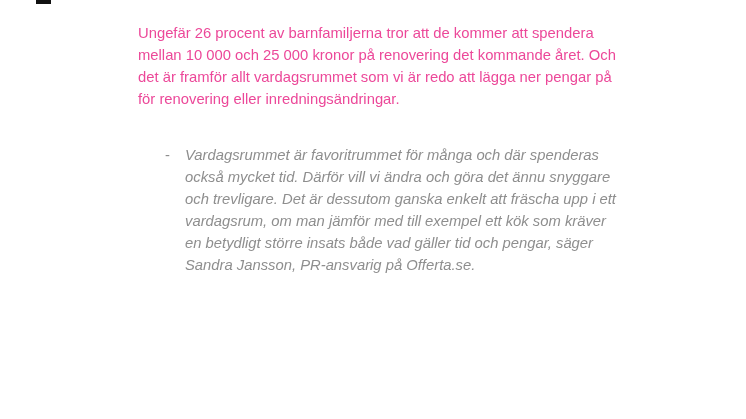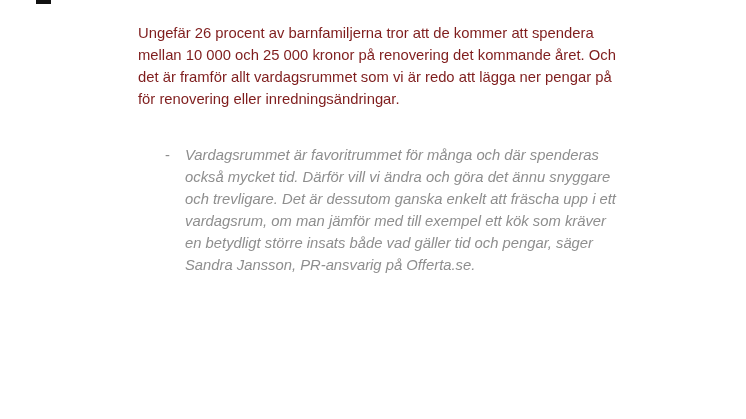--- a/index.html
+++ b/index.html
@@ -34,21 +34,21 @@
     line-height: 21px;
     font-weight: 700;
     color: #1c1c1c;
     letter-spacing: 0.1px;
   }
   .doc-paragraph {
     margin: 0 0 34px 0;
     font-size: 14.8px;
     line-height: 22px;
     font-weight: 400;
-    color: #7f1d1d;
+    color: #ec4899;
   }
   .doc-quote {
     margin: 0 0 34px 0;
     padding-left: 27px;
     display: flex;
     font-size: 14.8px;
     line-height: 22px;
     color: #8e8e8e;
   }
   .doc-quote .dash {

